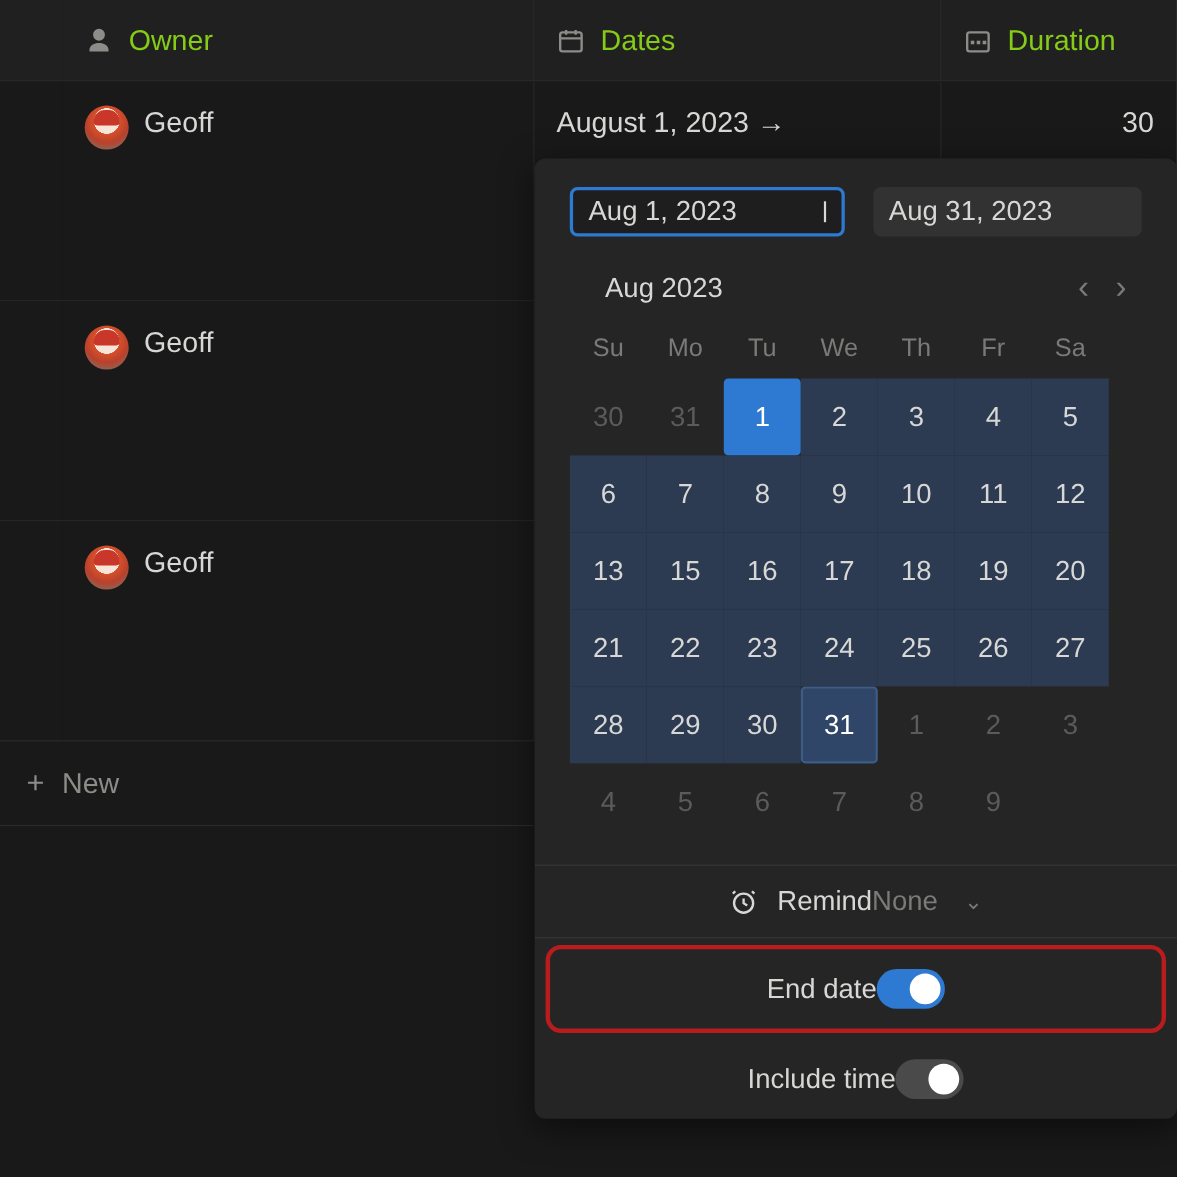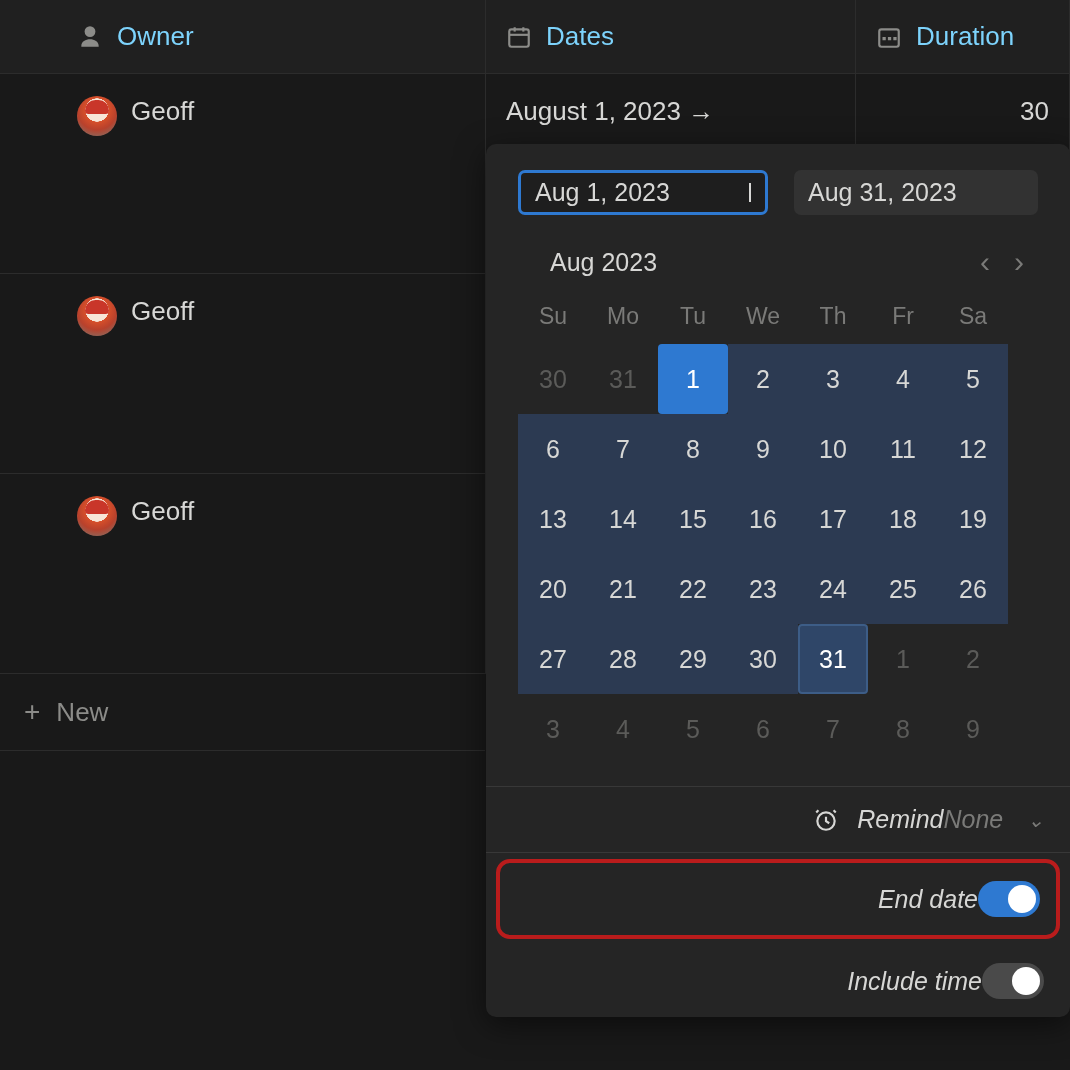--- a/index.html
+++ b/index.html
@@ -1,18 +1,18 @@
 <!DOCTYPE html>
 <html><head>
 <meta charset="utf-8">
 <style>
 * { margin:0; padding:0; box-sizing:border-box; }
 body { font-family:-apple-system,BlinkMacSystemFont,"Segoe UI",Helvetica,sans-serif; background:#191919; color:#d7d7d5; width:1070px; height:1070px; overflow:hidden; }
 .table { display:grid; grid-template-columns:57px 429px 370px 214px; }
-.th, .td { border-bottom:1px solid #2c2c2c; border-right:1px solid #2c2c2c; padding:16px 20px; display:flex; align-items:center; gap:14px; font-size:26px; height:74px; color:#7dd3fc; }
+.th, .td { border-bottom:1px solid #2c2c2c; border-right:1px solid #2c2c2c; padding:16px 20px; display:flex; align-items:center; gap:14px; font-size:26px; height:74px; color:#84cc16; }
 .th { background:#202020; }
 .td { background:#191919; color:#d7d7d5; height:200px; align-items:flex-start; padding-top:22px; }
 .td.first-col,.th.first-col { border-right:none; padding:0; }
 .td.dates-col { color:#d7d7d5; font-size:26px; }
 .icon { width:26px; height:26px; fill:#8c8c89; }
 .avatar { width:40px; height:40px; border-radius:50%; background:radial-gradient(circle at 50% 35%, #f7e5d7 0%, #f7e5d7 35%, #d64f2a 36%, #b8412c 60%, #6f7f79 100%); position:relative; overflow:hidden; }
 .avatar::before{content:"";position:absolute;top:4px;left:8px;width:24px;height:14px;background:#c9362a;border-radius:12px 12px 4px 4px;}
 .new-row { display:flex; align-items:center; gap:16px; padding:22px 24px; border-bottom:1px solid #2c2c2c; color:#8c8c89; font-size:26px; width:485px; }
 .plus-icon{font-size:28px;color:#8c8c89;}
 .popover { position:absolute; top:144px; left:486px; width:584px; background:#252525; border-radius:10px; box-shadow:0 8px 30px rgba(0,0,0,0.5); overflow:hidden; }
@@ -26,21 +26,21 @@
 .cal-title { font-size:25px; color:#d7d7d5;margin-left:18px; }
 .cal-nav { display:flex; gap:24px; color:#7a7a78; font-size:30px; }
 .cal-grid { display:grid; grid-template-columns:repeat(7,70px); }
 .cal-dow { text-align:center; color:#7a7a78; font-size:23px; padding:10px 0 14px; }
 .cal-day { width:70px; height:70px; display:flex; align-items:center; justify-content:center; font-size:25px; color:#d7d7d5; cursor:pointer; }
 .cal-day.other { color:#5b5b59; }
 .cal-day.in-range { background:#2c3a52; }
 .cal-day.selected-start { background:#2e79d1; color:#fff; border-radius:4px; }
 .cal-day.selected-end { background:#2f4668; color:#fff; border:2px solid #3d5d87; border-radius:4px; }
 .divider { height:1px; background:#383838; }
-.opt-row { display:flex; align-items:center; justify-content:flex-end; padding:18px 26px; font-size:25px; color:#d7d7d5;font-style:italic; }
+.opt-row { display:flex; align-items:center; justify-content:center; padding:18px 26px; font-size:25px; color:#d7d7d5; }
 .opt-left { display:flex; align-items:center; gap:18px; }
 .opt-right { display:flex; align-items:center; gap:24px; color:#7a7a78; }
 .chev { font-size:20px; }
 .toggle { width:62px; height:36px; border-radius:18px; position:relative; }
 .toggle.on { background:#2e79d1; }
 .toggle.off { background:#4a4a4a; }
 .knob { width:28px; height:28px; border-radius:50%; background:#fff; position:absolute; top:4px; }
 .toggle.on .knob { right:4px; }
 .toggle.off .knob { right:4px; }
 .highlight-row { border:4px solid #b91c1c; border-radius:14px; margin:6px 10px; padding:18px 16px; }
@@ -143,21 +143,20 @@
         <div class="cal-day in-range">4</div>
         <div class="cal-day in-range">5</div>
         <div class="cal-day in-range">6</div>
         <div class="cal-day in-range">7</div>
         <div class="cal-day in-range">8</div>
         <div class="cal-day in-range">9</div>
         <div class="cal-day in-range">10</div>
         <div class="cal-day in-range">11</div>
         <div class="cal-day in-range">12</div>
         <div class="cal-day in-range">13</div>
-        <div class="cal-day in-range">14</div>
         <div class="cal-day in-range">15</div>
         <div class="cal-day in-range">16</div>
         <div class="cal-day in-range">17</div>
         <div class="cal-day in-range">18</div>
         <div class="cal-day in-range">19</div>
         <div class="cal-day in-range">20</div>
         <div class="cal-day in-range">21</div>
         <div class="cal-day in-range">22</div>
         <div class="cal-day in-range">23</div>
         <div class="cal-day in-range">24</div>

